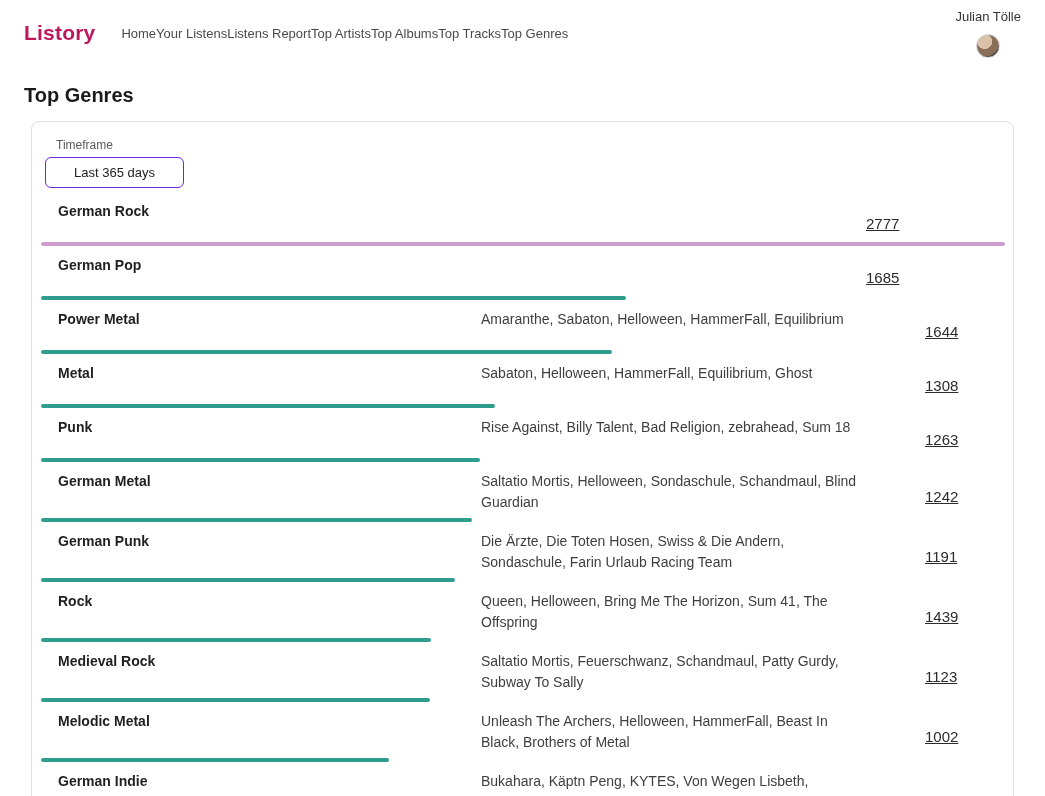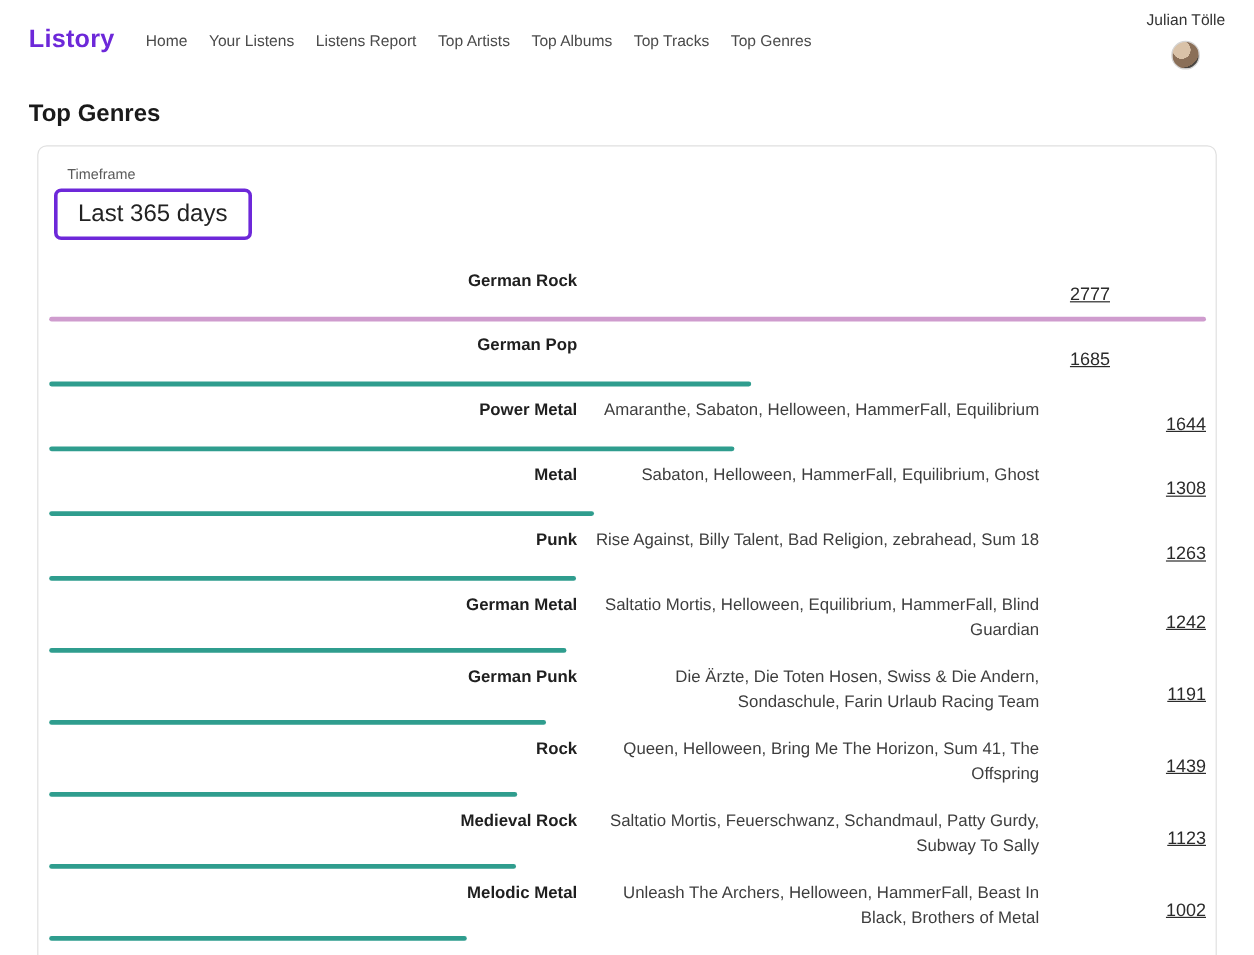--- a/index.html
+++ b/index.html
@@ -9,24 +9,24 @@
     font-family: "Liberation Sans", "DejaVu Sans", sans-serif;
     color: #222;
   }
   
   .header {
     display: flex; align-items: center;
     height: 66px; padding: 0 24px;
     background: #fff;
   }
   .brand {
-    font-size: 21px; font-weight: 800; color: #6d28d9;
+    font-size: 21px; font-weight: 800; color: #be185d;
     letter-spacing: 0.2px; cursor: pointer; margin-right: 26px;
   }
-  .nav { display: flex; align-items: center; gap: 18px; flex: 1; }
+  .nav { display: flex; align-items: center; flex: 1; }
   .nav a {
     font-size: 13px; color: #4a4a4a; text-decoration: none; cursor: pointer;
     white-space: nowrap;
   }
   .userbox { display: flex; align-items: center; gap: 10px; cursor: pointer; flex-direction: column; }
   .username { font-size: 13px; color: #333; white-space: nowrap; }
   .avatar {
     width: 24px; height: 24px; border-radius: 50%;
     background: radial-gradient(circle at 35% 30%, #d9c2a8 0 35%, #8a6f58 36% 70%, #4c4742 71%);
     border: 1px solid #d5d5d5;
@@ -35,37 +35,36 @@
   .page-title {
     font-size: 20px; font-weight: 700; color: #1a1a1a;
     margin: 18px 0 14px 24px;
   }
   .card {
     margin: 0 31px; border: 1px solid #e0e0e0; border-radius: 8px;
     padding: 16px 10px 0 9px;
     min-height: 700px;
   }
   
-  .timeframe { margin-bottom: 14px; }
+  .timeframe { margin-bottom: 4px; }
   .tf-label { font-size: 12px; color: #5a5a5a; margin: 0 0 5px 15px; }
   .tf-select {
-    display: inline-block; border: 3px solid #6d28d9; border-radius: 6px;
-    padding: 7px 17px; font-size: 20px; color: #222; cursor: pointer;
+    display: inline-block; border: 1px solid #6d28d9; border-radius: 6px;
+    padding: 7px 28px; font-size: 13px; color: #222; cursor: pointer;
     background: #fff; margin-left: 4px;
   }
   
   .genre-table { width: 964px; }
   .genre-row {
     position: relative;
     display: grid;
     grid-template-columns: 440px 385px 1fr 80px;
     align-items: start;
     min-height: 54px;
     padding-top: 9px;
-    text-align: right;
   }
   .gname {
     font-size: 14px; font-weight: 700; color: #1f1f1f;
     padding-left: 17px; line-height: 21px;
   }
   .gartists { font-size: 14px; color: #3e3e3e; line-height: 21px; padding-bottom: 9px; }
   .gcount { font-size: 15px; color: #2b2b2b; align-self: center; text-decoration: underline; }
   .gbar {
     position: absolute; left: 0; bottom: 0; height: 4px; width: 100%;
     background: transparent;
@@ -146,21 +145,21 @@
       <div class="gartists">Rise Against, Billy Talent, Bad Religion, zebrahead, Sum 18</div>
       <div></div>
       <div class="gcount">1263</div>
       <div class="gbar">
           <span style="width: 45.5%; background: rgb(47, 157, 142);"></span>
         </div>
     </div>
 
     <div class="genre-row">
       <div class="gname">German Metal</div>
-      <div class="gartists">Saltatio Mortis, Helloween, Equilibrium, HammerFall, Blind Guardian</div>
+      <div class="gartists">Saltatio Mortis, Helloween, Sondaschule, Schandmaul, Blind Guardian</div>
       <div></div>
       <div class="gcount">1242</div>
       <div class="gbar">
           <span style="width: 44.7%; background: rgb(47, 157, 142);"></span>
         </div>
     </div>
 
     <div class="genre-row">
       <div class="gname">German Punk</div>
       <div class="gartists">Die Ärzte, Die Toten Hosen, Swiss &amp; Die Andern, Sondaschule, Farin Urlaub Racing Team</div>

